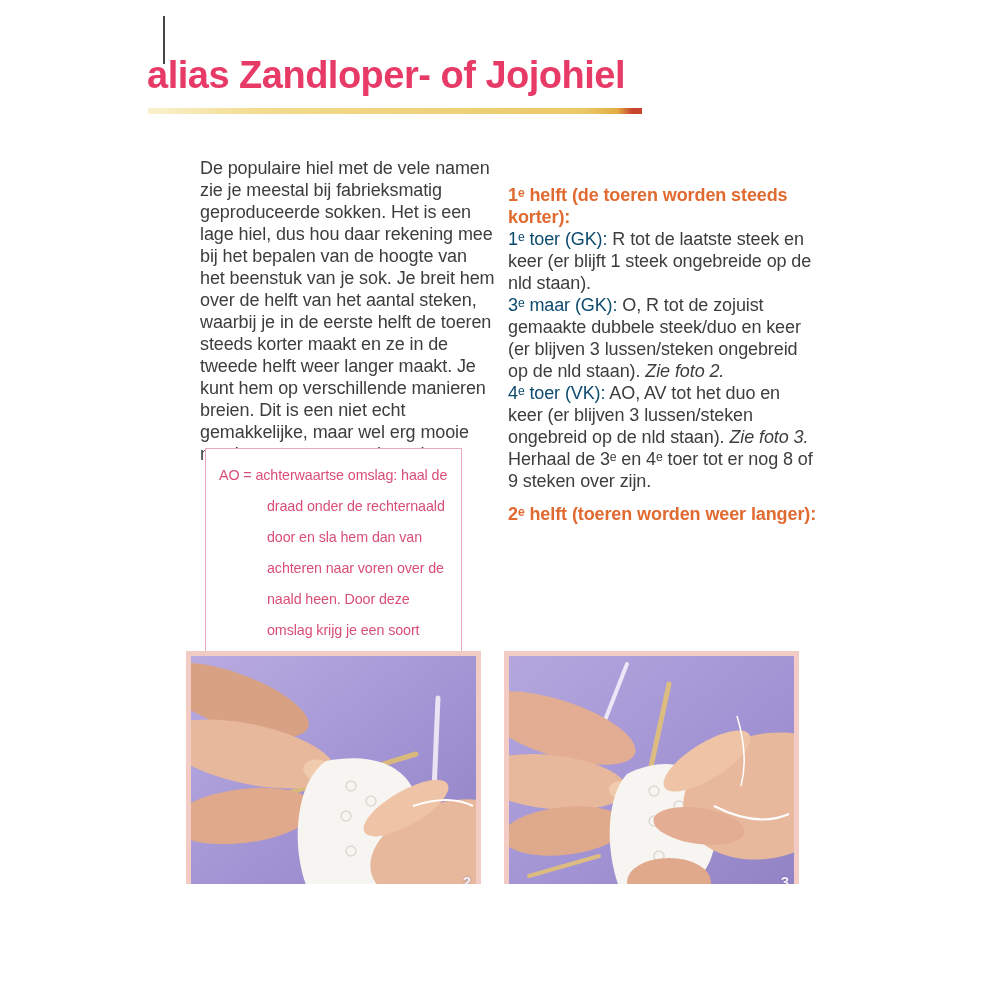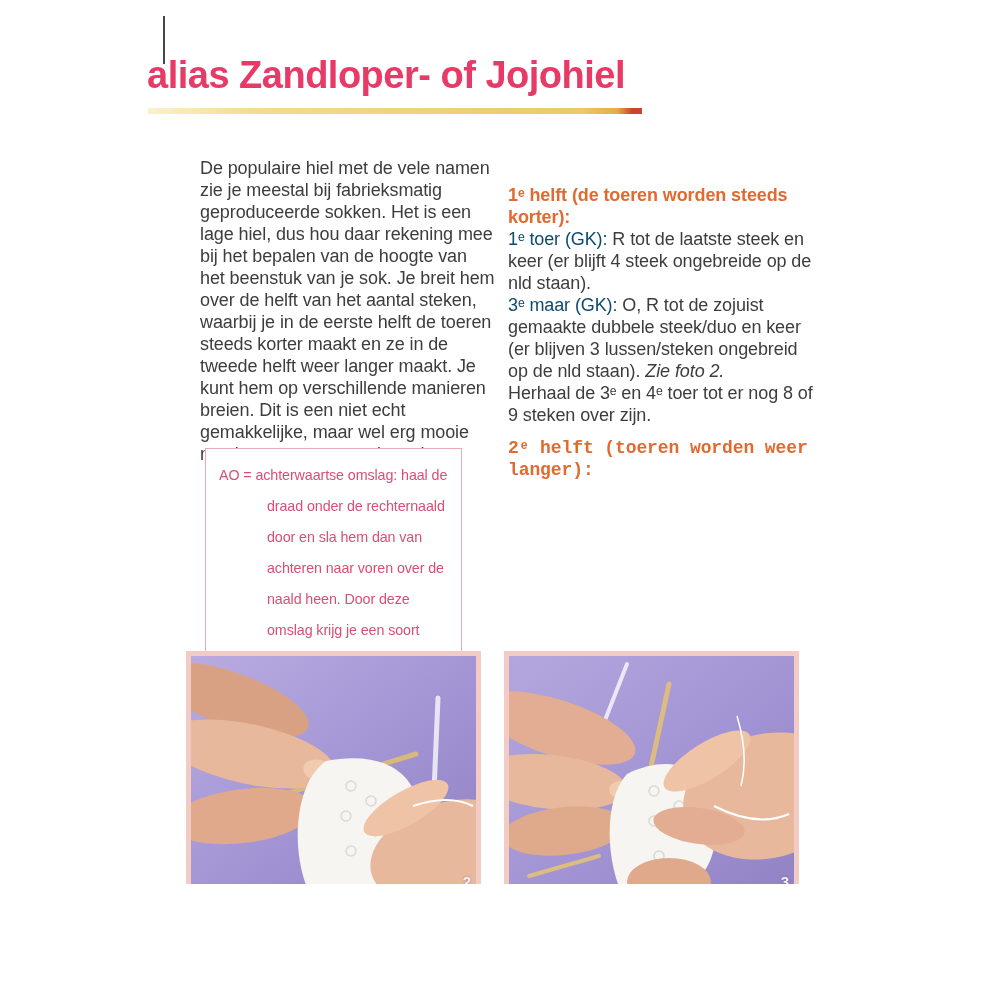--- a/index.html
+++ b/index.html
@@ -30,21 +30,21 @@
     border:1px solid #e8a9b9;padding:11px 13px 13px 13px;background:#ffffff;
   }
   .info-box p{
     color:#d94e75;font-size:14.3px;line-height:31px;
     padding-left:48px;text-indent:-48px;
   }
   .info-box .ital{color:#d94e75;}
   
   .part-heading{color:#e06a30;font-weight:bold;}
   .step-label{color:#0c4a6e;}
-  .part2{margin-top:11px;font-family:Liberation Mono, monospace;}
+  .part2{margin-top:11px;}
   
   .photo{
     position:absolute;top:651px;width:295px;height:246px;box-sizing:border-box;
     border:5px solid #f2cbc5;background:#a294d4;
   }
   .photo-1{left:186px;}
   .photo-2{left:504px;}
   .photo svg{display:block;width:100%;height:100%;}
   .photo-num{
     position:absolute;right:5px;bottom:2px;color:#f4f1fa;font-size:15px;font-weight:bold;
@@ -69,22 +69,23 @@
     <p class="intro">De populaire hiel met de vele namen zie je meestal bij fabrieksmatig geproduceerde sokken. Het is een lage hiel, dus hou daar rekening mee bij het bepalen van de hoogte van het beenstuk van je sok. Je breit hem over de helft van het aantal steken, waarbij je in de eerste helft de toeren steeds korter maakt en ze in de tweede helft weer langer maakt. Je kunt hem op verschillende manieren breien. Dit is een niet echt gemakkelijke, maar wel erg mooie manier met een soepel resultaat.</p>
   </div>
 
   <div class="info-box">
     <p><span>AO =</span> <span>achterwaartse omslag: haal de draad onder de rechternaald door en sla hem dan van achteren naar voren over de naald heen. Door deze omslag krijg je een soort dubbele steek die we duo zullen noemen.</span> <span class="ital">Zie foto 1.</span></p>
   </div>
 
   <div class="col-right">
     <div class="part1">
       <p class="part-heading">1ᵉ helft (de toeren worden steeds korter):</p>
-      <p><span class="step-label">1ᵉ toer (GK):</span> <span>R tot de laatste steek en keer (er blijft 4 steek ongebreide op de nld staan).</span> <span class="ital"></span></p>
+      <p><span class="step-label">1ᵉ toer (GK):</span> <span>R tot de laatste steek en keer (er blijft 1 steek ongebreide op de nld staan).</span> <span class="ital"></span></p>
       <p><span class="step-label">3ᵉ maar (GK):</span> <span>O, R tot de zojuist gemaakte dubbele steek/duo en keer (er blijven 3 lussen/steken ongebreid op de nld staan).</span> <span class="ital">Zie foto 2.</span></p>
+      <p><span class="step-label">4ᵉ toer (VK):</span> <span>AO, AV tot het duo en keer (er blijven 3 lussen/steken ongebreid op de nld staan).</span> <span class="ital">Zie foto 3.</span></p>
       <p>Herhaal de 3ᵉ en 4ᵉ toer tot er nog 8 of 9 steken over zijn.</p>
     </div>
     <div class="part2">
       <p class="part-heading">2ᵉ helft (toeren worden weer langer):</p>
     </div>
   </div>
 
   <div class="photo photo-1">
     <svg viewBox="0 0 285 236" preserveAspectRatio="none">
       <defs>

